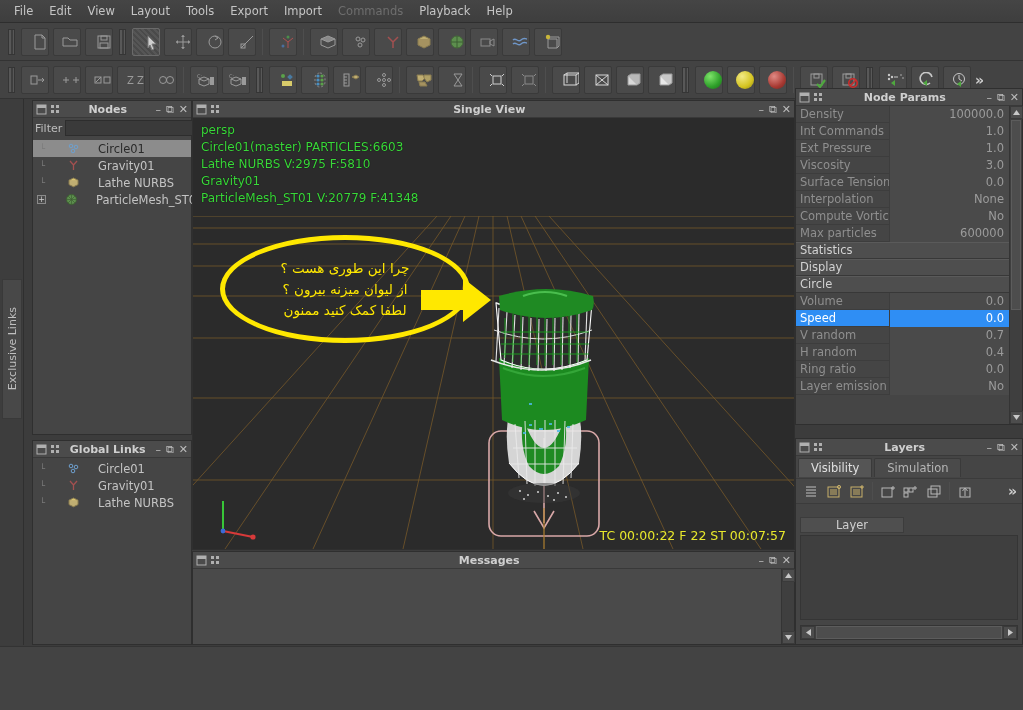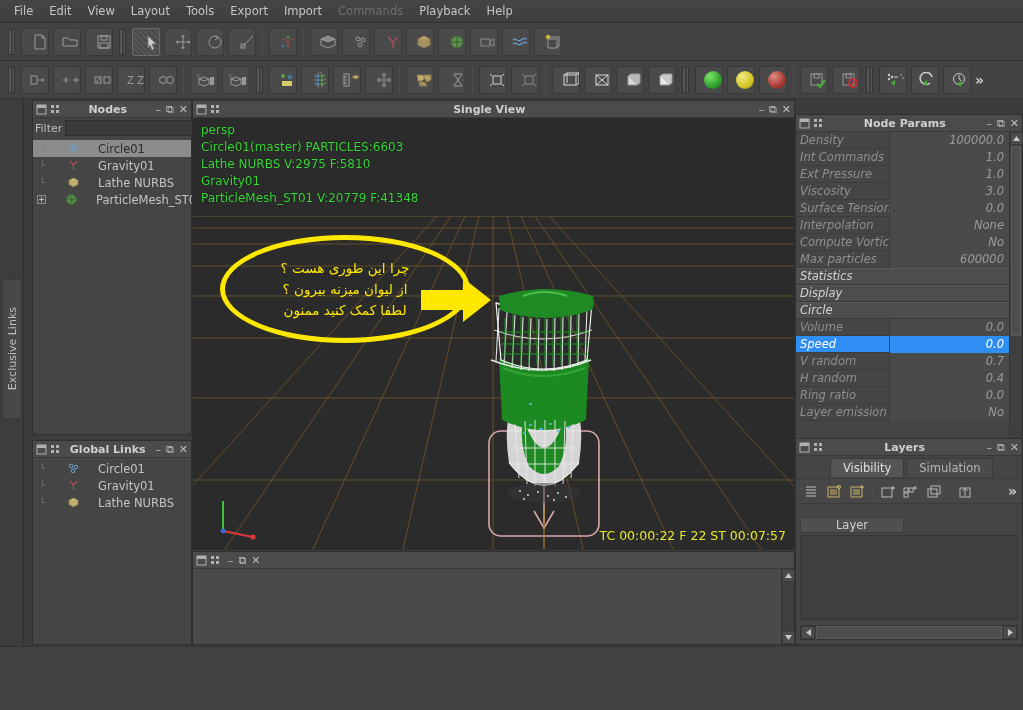--- a/index.html
+++ b/index.html
@@ -145,54 +145,54 @@
     position: absolute; right: 0; top: 0; bottom: 0; width: 13px;
     background: #3f3f3f; border-left: 1px solid #343434;
   }
   .sc-btn {
     width: 13px; height: 13px; background: #4d4d4d; border: 1px solid #3a3a3a;
     display: flex; align-items: center; justify-content: center;
   }
   .sc-btn.bot { position: absolute; bottom: 0; }
 
   
-  #params-panel { left: 795px; top: 114px; width: 228px; height: 337px; }
+  #params-panel { left: 795px; top: 88px; width: 228px; height: 337px; }
   .prow {
     display: flex; height: 17px; align-items: center;
     border-bottom: 1px solid #3d3d3d; font-size: 11.5px;
   }
   .prow .pk {
     width: 93px; padding-left: 4px; color: #8f8f8f; white-space: nowrap; overflow: hidden;
     height: 17px; line-height: 17px;
   }
   .prow .pv {
     flex: 1; text-align: right; padding-right: 5px; color: #9b9b9b;
     background: #4a4a4a; height: 17px; line-height: 17px;
     border-left: 1px solid #3d3d3d;
   }
   .prow.section {
     background: #4e4e4e; border-bottom: 1px solid #383838; border-top: 1px solid #5a5a5a;
   }
   .prow.section .pk { width: auto; color: #d2d2d2; font-size: 11.5px; }
   .prow.hl { background: #2f8ef4; }
   .prow.hl .pk { color: #ffffff; }
   .prow.hl .pv { background: #2f8ef4; color: #ffffff; }
-  .params-body { position:absolute; left:0; top:17px; right:13px; bottom:0; overflow:hidden;font-style:italic; }
+  .params-body { position:absolute; left:0; top:17px; right:13px; bottom:0; overflow:hidden; }
   .params-scroll {
     position: absolute; right: 0; top: 17px; bottom: 0; width: 13px;
     background: #3f3f3f; border-left: 1px solid #343434;
   }
   .params-thumb {
     position:absolute; left:1px; right:1px; top:14px; height:190px; background:#4d4d4d;
     border:1px solid #5c5c5c;
   }
 
   
   #layers-panel { left: 795px; top: 438px; width: 228px; height: 207px; }
-  .tabs { display: flex; height: 20px; padding-left: 2px; gap: 2px; margin-top:2px;margin-left:32px;}
+  .tabs { display: flex; height: 20px; padding-left: 2px; gap: 2px; margin-top:2px;}
   .tab {
     padding: 0 12px; height: 19px; line-height: 19px; font-size: 11.5px;
     background: #4a4a4a; border: 1px solid #3a3a3a; border-bottom: none; color: #b5b5b5;
     border-radius: 2px 2px 0 0;
   }
   .tab.active { background: #555; color: #e0e0e0; }
   .layer-tools {
     height: 26px; display: flex; align-items: center; gap: 3px; padding: 0 5px;
     background: #474747; border-top: 1px solid #3b3b3b; border-bottom: 1px solid #3b3b3b;
   }
@@ -830,20 +830,21 @@
       <svg class="ptbtn" viewBox="0 0 11 11">
           <rect x="1" y="1" width="9" height="9" fill="none" stroke="#b0b0b0"></rect>
           <rect x="1" y="1" width="9" height="3" fill="#b0b0b0"></rect>
         </svg>
       <svg class="ptbtn" viewBox="0 0 11 11">
           <rect x="1" y="1" width="3" height="3" fill="#b0b0b0"></rect>
           <rect x="6" y="1" width="3" height="3" fill="#b0b0b0"></rect>
           <rect x="1" y="6" width="3" height="3" fill="#b0b0b0"></rect>
           <rect x="6" y="6" width="3" height="3" fill="#b0b0b0"></rect>
         </svg>
+      <div class="t">Messages</div>
       <div class="win-btns">
         <span>–</span>
         <span>⧉</span>
         <span>✕</span>
       </div>
     </div>
     <div class="msg-body">
       <div></div>
       <div class="vscroll">
         <div class="sc-btn">

